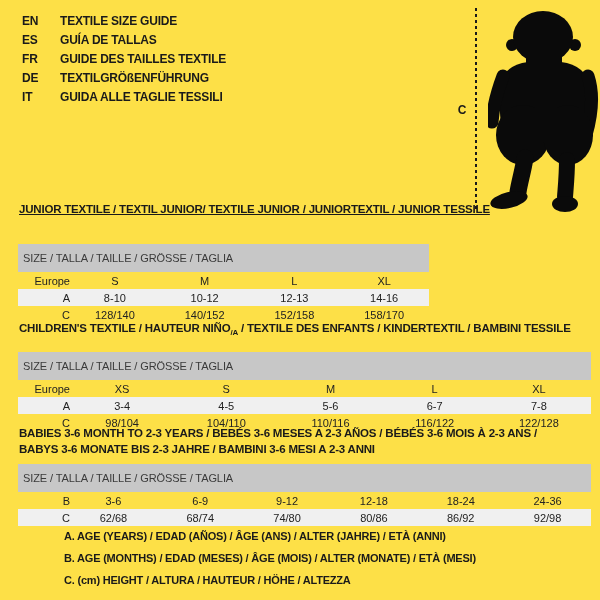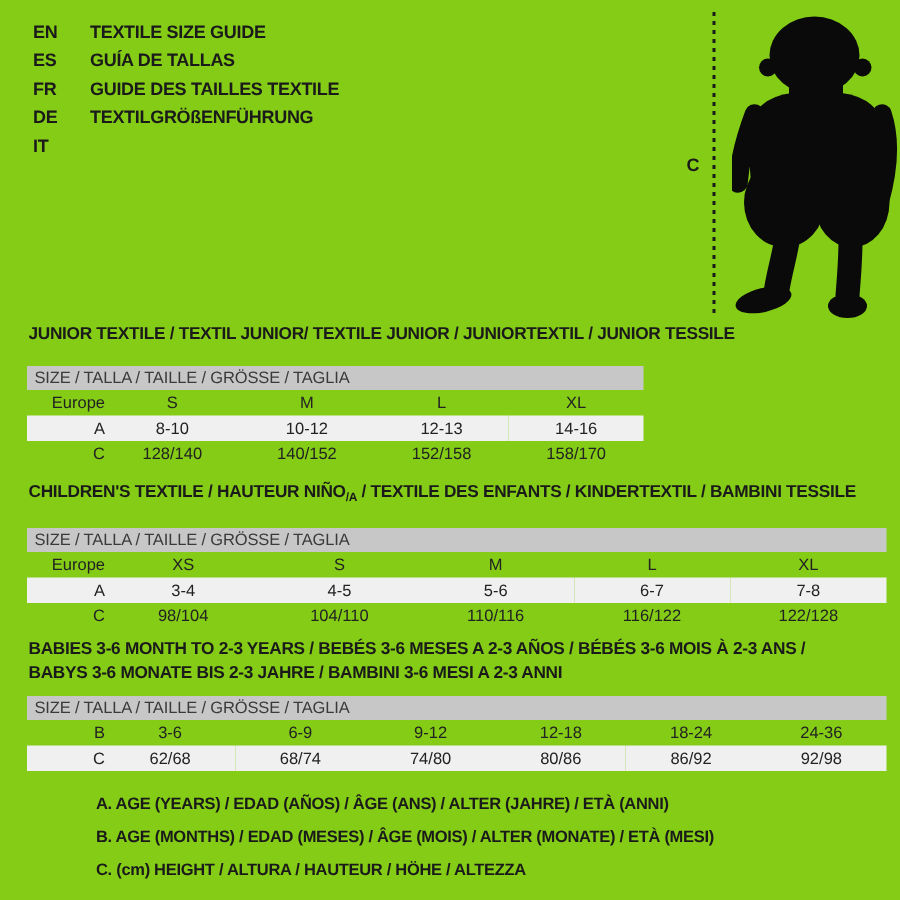--- a/index.html
+++ b/index.html
@@ -9,21 +9,21 @@
   }
   *{margin:0;padding:0;box-sizing:border-box;}
   html,body{background:#ffffff;}
   body{
     font-family:"Liberation Sans", sans-serif;
     color:var(--text);
   }
   #page{
     position:relative;
     width:600px;height:600px;
-    background:#84cc16;
+    background:#fde047;
     overflow:hidden;
   }
   
   .languages{position:absolute;left:22px;top:11px;}
   .lang-row{display:flex;height:19px;align-items:center;}
   .lang-code{
     width:38px;font-size:12px;font-weight:bold;letter-spacing:-0.2px;
   }
   .lang-label{
     font-size:12px;font-weight:bold;letter-spacing:-0.2px;white-space:nowrap;
@@ -45,21 +45,21 @@
   }
   .sec-title sub{font-size:8px;}
   
   table.size-table{
     position:absolute;left:18px;
     border-collapse:collapse;table-layout:fixed;
     font-size:11px;
   }
   table.size-table th{
     background:var(--header-bar);
-    height:16px;font-weight:400;color:#3a3a3a;
+    height:28px;font-weight:400;color:#3a3a3a;
     text-align:left;padding-left:5px;font-size:11px;letter-spacing:-0.1px;
     white-space:nowrap;overflow:hidden;
   }
   table.size-table td{
     height:17px;text-align:center;color:#222;white-space:nowrap;
   }
   table.size-table td.rowlabel{text-align:right;padding-left:3px;}
   table.size-table tr.stripe td{background:var(--row-stripe);}
   
   .legend{position:absolute;left:20px;top:530px;margin-left:44px;}
@@ -85,20 +85,21 @@
     <div class="lang-row">
       <span class="lang-code">FR</span>
       <span class="lang-label">GUIDE DES TAILLES TEXTILE</span>
     </div>
     <div class="lang-row">
       <span class="lang-code">DE</span>
       <span class="lang-label">TEXTILGRÖßENFÜHRUNG</span>
     </div>
     <div class="lang-row">
       <span class="lang-code">IT</span>
+      <span class="lang-label">GUIDA ALLE TAGLIE TESSILI</span>
     </div>
   </div>
 
   <div class="measure-line"></div>
   <div class="measure-label">C</div>
   <div class="baby">
     <svg width="113" height="205" viewBox="0 0 113 205" xmlns="http://www.w3.org/2000/svg">
       <g fill="#0a0a0a" stroke="none">
 
         <circle cx="24" cy="37" r="6"></circle>
@@ -119,21 +120,21 @@
 
         <path d="M37,150 C35,163 32,172 30,184" fill="none" stroke="#0a0a0a" stroke-width="17" stroke-linecap="round"></path>
         <path d="M79,152 C79,166 78,176 77,189" fill="none" stroke="#0a0a0a" stroke-width="16" stroke-linecap="round"></path>
 
         <ellipse cx="21" cy="192" rx="19" ry="8" transform="rotate(-13 21 192)"></ellipse>
         <ellipse cx="77" cy="196" rx="13" ry="8"></ellipse>
       </g>
     </svg>
   </div>
 
-  <div class="sec-title" style="top:217px;">JUNIOR TEXTILE / TEXTIL JUNIOR/ TEXTILE JUNIOR / JUNIORTEXTIL / JUNIOR TESSILE</div>
+  <div class="sec-title" style="top:203px;text-decoration:underline;">JUNIOR TEXTILE / TEXTIL JUNIOR/ TEXTILE JUNIOR / JUNIORTEXTIL / JUNIOR TESSILE</div>
   <table class="size-table" style="top:244px;width:411px;">
     <colgroup>
         <col style="width:52px">
         <col>
         <col>
         <col>
         <col>
       </colgroup>
     <thead>
       <tr>

